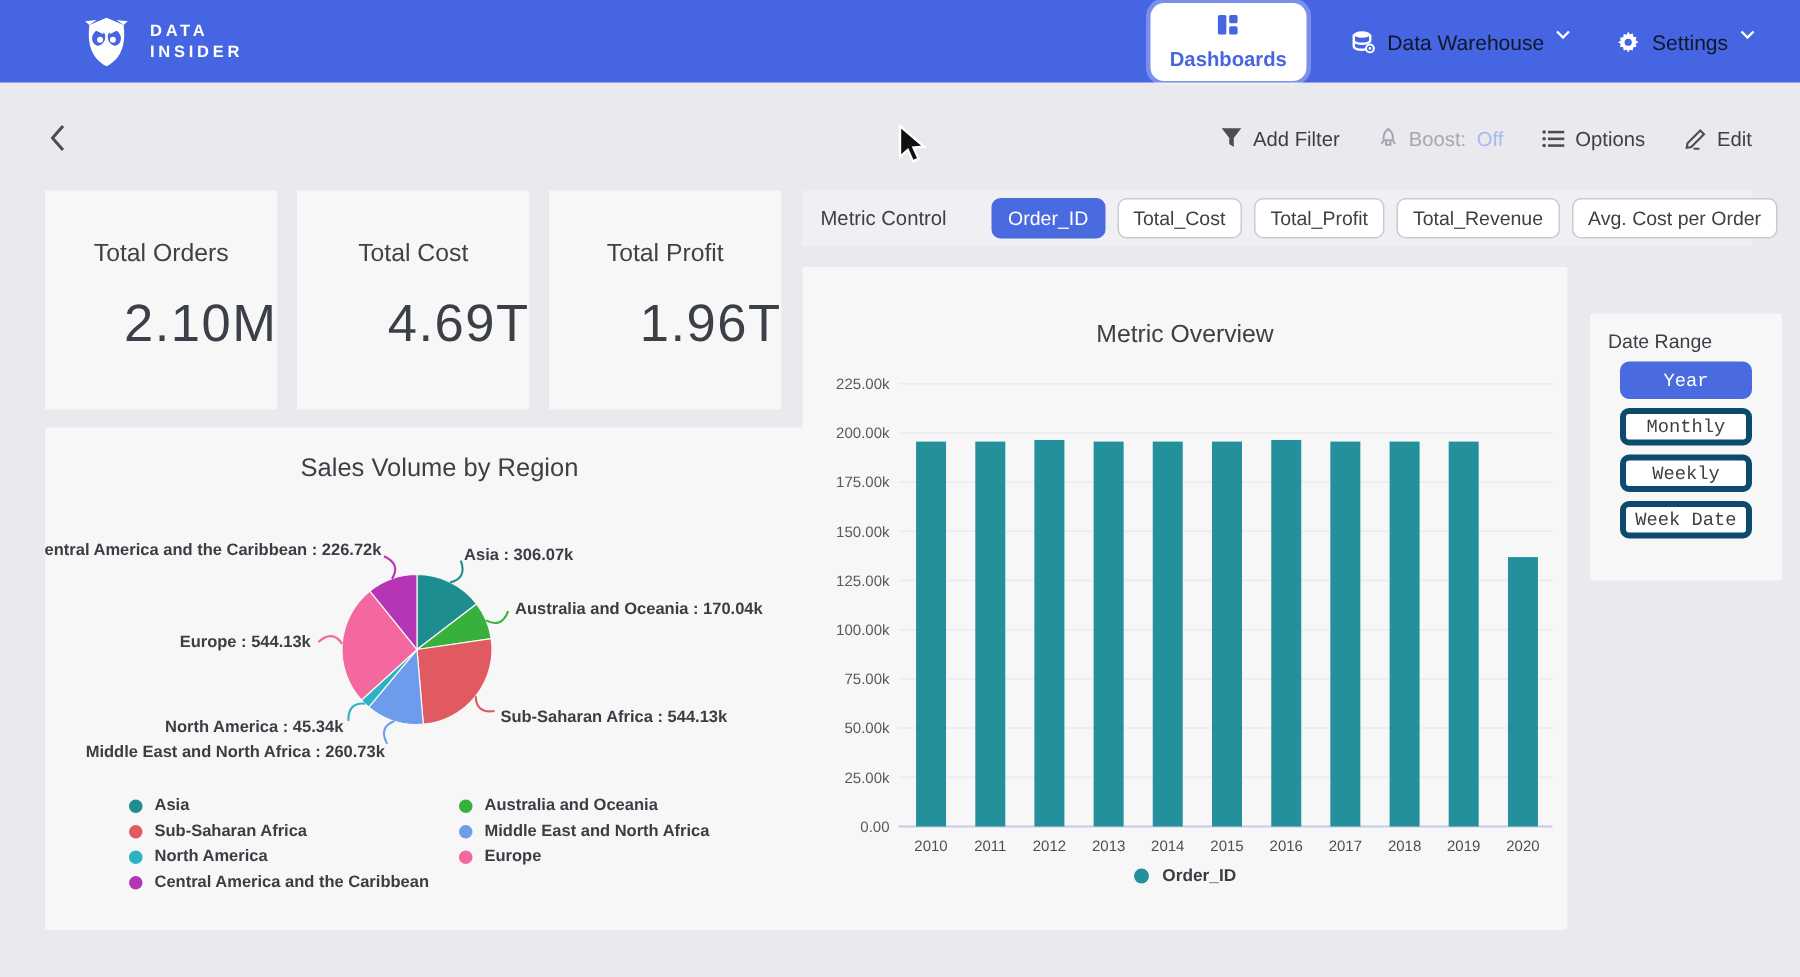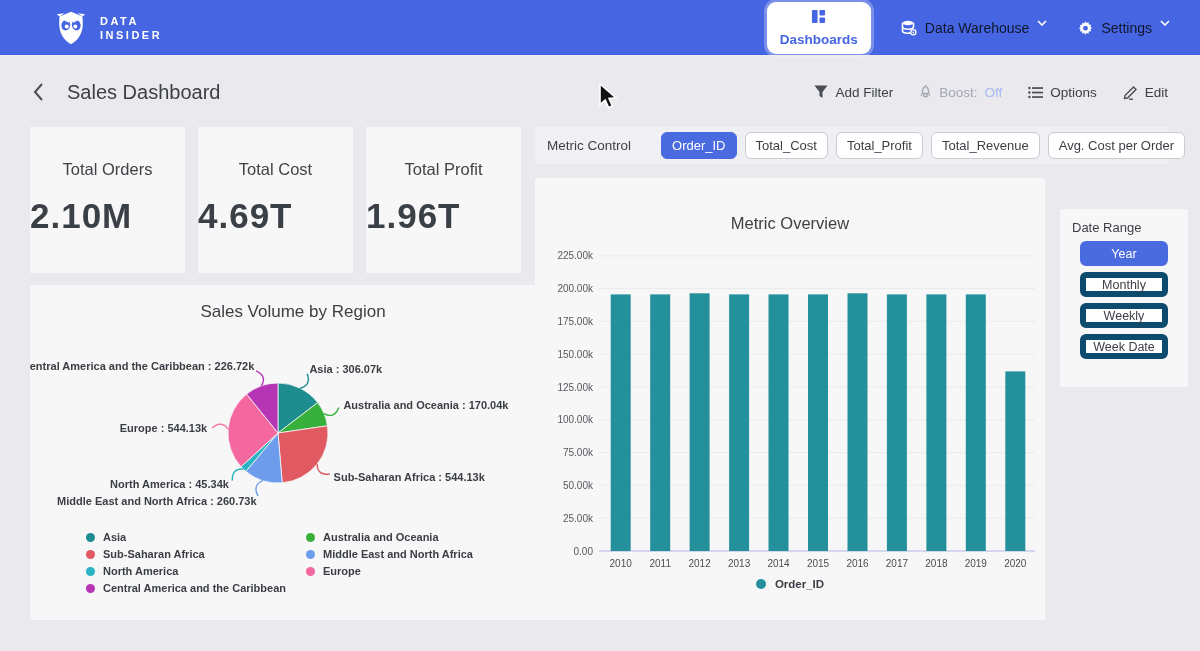--- a/index.html
+++ b/index.html
@@ -28,39 +28,39 @@
   .back-btn { display:flex; align-items:center; cursor:pointer; }
   .page-title { margin-left:22px; font-size:20px; color:#3d4045; font-weight:500; }
   .header-tools { margin-left:auto; display:flex; align-items:center; gap:26px; font-size:13.5px; font-weight:500; color:#3d4146; }
   .tool { display:flex; align-items:center; gap:7px; cursor:pointer; }
   .tool.dim { color:#a4a8b2; }
   .boost-off { color:#a9b9ef; }
   
   .panel { position:absolute; background:#f7f7f7; border-radius:2px; }
   .kpi-card { position:absolute; top:127px; width:155px; height:146px; background:#f7f7f7; }
   .kpi-label { text-align:center; margin-top:33px; font-size:16.5px; font-weight:500; color:#3f4246; }
-  .kpi-value { text-align:left; margin-top:17px; font-size:35px; font-weight:bold; color:#3b3f46; letter-spacing:1px; }
+  .kpi-value { text-align:right; margin-top:17px; font-size:35px; font-weight:normal; color:#3b3f46; letter-spacing:1px; }
   
   .metric-strip { position:absolute; left:535px; top:127px; width:633px; height:37px;
     background:#f0f0f4; display:flex; align-items:center; padding:0 12px; gap:8px; }
   .metric-label { font-size:13.5px; color:#3d4146; margin-right:22px; white-space:nowrap; }
   .chip { font-family:inherit; font-size:13px; padding:5px 10px; border-radius:6px;
     border:1px solid #c9cbd2; background:#fff; color:#3d4146; cursor:pointer; white-space:nowrap; }
   .chip.active { background:#4a6ae0; border-color:#4a6ae0; color:#fff; }
   
   .chart-panel { left:535px; top:178px; width:510px; height:442px; }
   .chart-title { text-align:center; margin-top:36px; font-size:16.5px; color:#3d4045; }
   .bar-legend { position:absolute; left:0; top:400px; width:100%; display:flex; justify-content:center; align-items:center; gap:9px; }
   .dot { width:10px; height:10px; border-radius:50%; display:inline-block; }
   .legend-text { font-size:11.5px; font-weight:bold; color:#3a3e44; }
   
   .date-panel { left:1060px; top:188px; width:128px; height:178px;margin-top:21px; }
   .date-title { padding:11px 0 0 12px; font-size:13px; font-weight:500; color:#3b3f45; }
-  .date-btn { display:block; width:88px; height:25px; margin:6px auto 0; font-family:Liberation Sans, sans-serif;
-    font-size:12.5px; border-radius:6px; border:6px solid #0c4a6e; background:#fff; color:#3d4146; cursor:pointer; }
+  .date-btn { display:block; width:88px; height:25px; margin:6px auto 0; font-family:Liberation Mono, monospace;
+    font-size:12.5px; border-radius:6px; border:4px solid #0c4a6e; background:#fff; color:#3d4146; cursor:pointer; }
   .date-btn.active { background:#4a6ae0; border-color:#4a6ae0; color:#fff; }
   
   .pie-panel { left:30px; top:285px; width:526px; height:335px; }
   .pie-title { text-align:center; margin-top:17px; font-size:17px; color:#3d4045; }
   .pie-legend { position:absolute; left:56px; top:246px; display:flex; gap:26px; }
   .pie-legend .col { display:flex; flex-direction:column; gap:5px; }
   .pie-legend .col:first-child { width:194px; }
   .pl-item { display:flex; align-items:center; gap:8px; }
   .pl-dot { width:9px; height:9px; border-radius:50%; flex:none; }
   .pl-text { font-size:11px; font-weight:bold; color:#3a3e44; white-space:nowrap; }
@@ -120,21 +120,20 @@
     </div>
   </div>
 </div>
 
 <div class="header-row">
   <span class="back-btn">
     <svg width="13" height="20" viewBox="0 0 13 20">
       <polyline points="10,2 3,10 10,18" fill="none" stroke="#4a4d52" stroke-width="2"></polyline>
     </svg>
   </span>
-  <span class="page-title">Sales Dashboard</span>
   <div class="header-tools">
     <span class="tool">
       <svg width="14" height="14" viewBox="0 0 14 14">
         <path d="M0.5 0.5 H13.5 L8.5 7 V13 L5.5 11 V7 Z" fill="#4a4e54"></path>
       </svg>
       <span>Add Filter</span>
     </span>
     <span class="tool dim">
       <svg width="13" height="15" viewBox="0 0 13 15">
         <path d="M6.5 0.8 C9 2.8 10 5.5 9.5 8.5 H3.5 C3 5.5 4 2.8 6.5 0.8 Z M3.5 8.5 L2 11 M9.5 8.5 L11 11 M5 9 v2.5 h3 V9" fill="none" stroke="#a4a8b2" stroke-width="1.3"></path>

